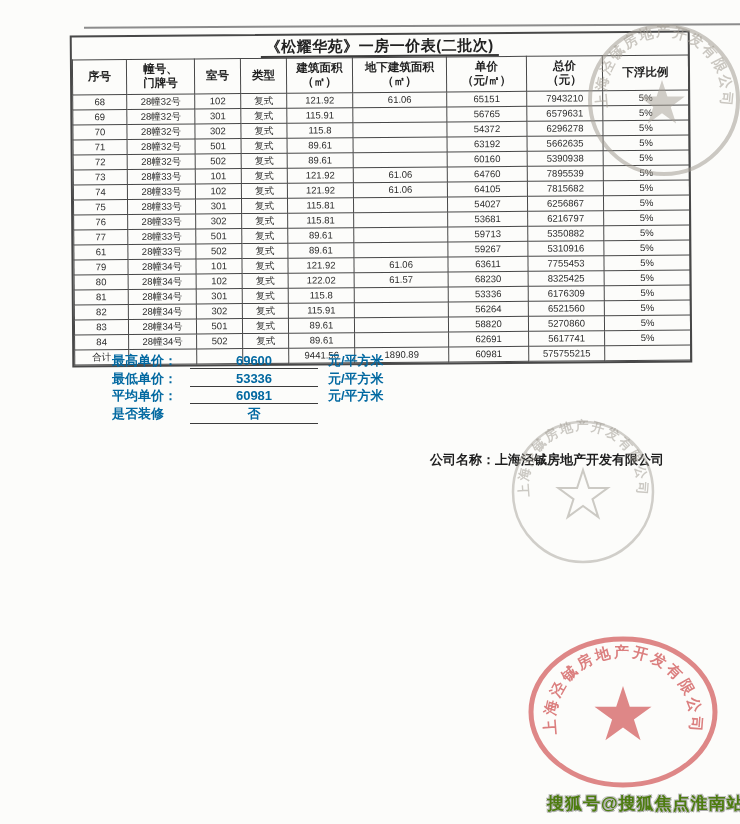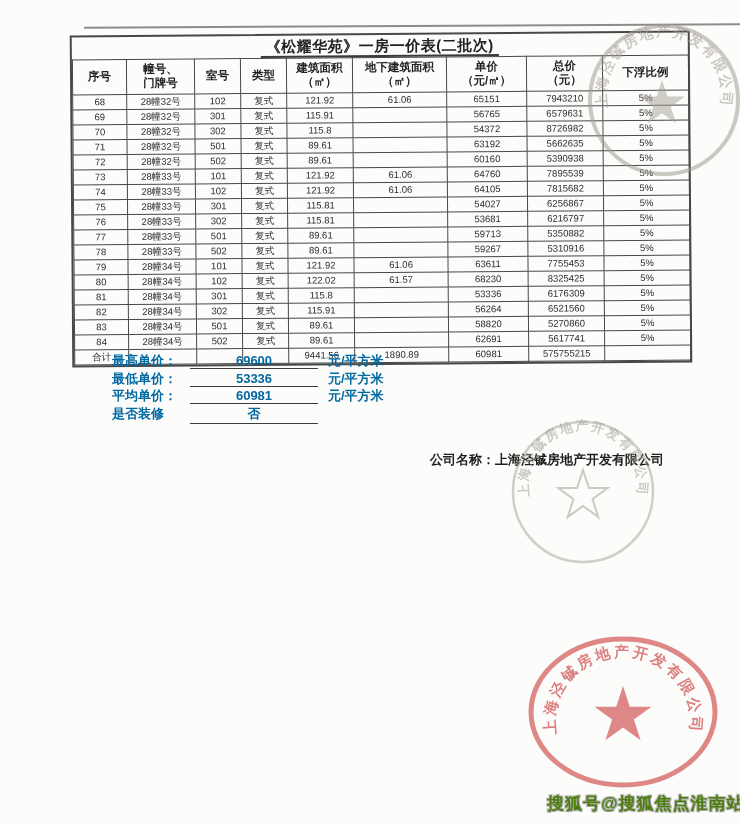--- a/index.html
+++ b/index.html
@@ -126,21 +126,21 @@
           <td>5%</td>
         </tr>
         <tr>
           <td>70</td>
           <td>28幢32号</td>
           <td>302</td>
           <td>复式</td>
           <td>115.8</td>
           <td></td>
           <td>54372</td>
-          <td>8726982</td>
+          <td>6296278</td>
           <td>5%</td>
         </tr>
         <tr>
           <td>71</td>
           <td>28幢32号</td>
           <td>501</td>
           <td>复式</td>
           <td>89.61</td>
           <td></td>
           <td>63192</td>
@@ -207,21 +207,21 @@
           <td>28幢33号</td>
           <td>501</td>
           <td>复式</td>
           <td>89.61</td>
           <td></td>
           <td>59713</td>
           <td>5350882</td>
           <td>5%</td>
         </tr>
         <tr>
-          <td>78</td>
+          <td>61</td>
           <td>28幢33号</td>
           <td>502</td>
           <td>复式</td>
           <td>89.61</td>
           <td></td>
           <td>59267</td>
           <td>5310916</td>
           <td>5%</td>
         </tr>
         <tr>

